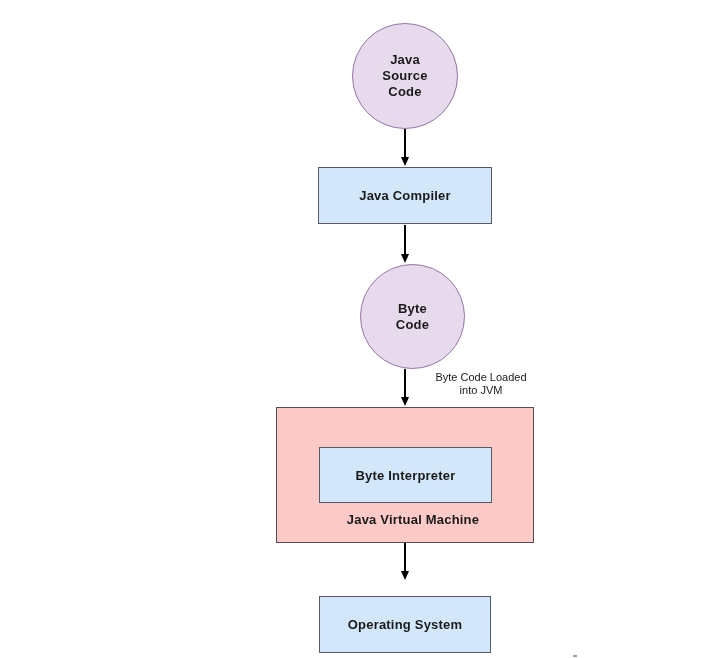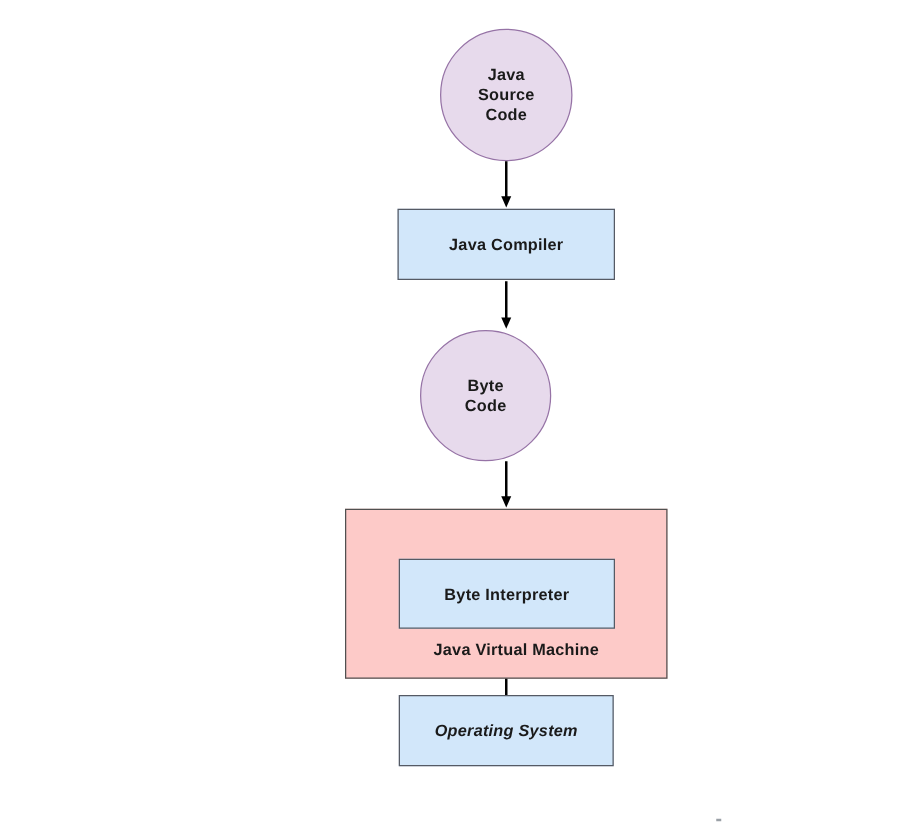--- a/index.html
+++ b/index.html
@@ -100,33 +100,35 @@
 Code</div>
 
   <div class="arrow-line" style="left:360.25px; top:129px; height:29px;"></div>
   <div class="arrow-head" style="left:356.5px; top:157px;"></div>
 
   <div class="node-box" style="left:274px; top:167px; width:174px; height:57px;">Java Compiler</div>
 
   <div class="arrow-line" style="left:360.25px; top:225px; height:30px;"></div>
   <div class="arrow-head" style="left:356.5px; top:254px;"></div>
 
-  <div class="node-circle" style="left:292px; top:264px; width:105px; height:105px;text-align:center;">Byte
+  <div class="node-circle" style="left:316px; top:264px; width:105px; height:105px;text-align:center;">Byte
 Code</div>
 
   <div class="arrow-line" style="left:360.25px; top:369px; height:29px;"></div>
   <div class="arrow-head" style="left:356.5px; top:397px;"></div>
 
+  <div class="edge-label" style="left:383px; top:371px; width:108px;">Byte Code Loaded
+into JVM</div>
 
   <div class="jvm-box" style="left:232px; top:407px; width:258px; height:136px;">
     <div class="jvm-label">Java Virtual Machine</div>
   </div>
 
   <div class="node-box" style="left:275px; top:447px; width:173px; height:56px;">Byte Interpreter</div>
 
   <div class="arrow-line" style="left:360.25px; top:543px; height:29px;"></div>
   <div class="arrow-head" style="left:356.5px; top:571px;"></div>
 
-  <div class="node-box" style="left:275px; top:556px; width:172px; height:57px;font-style:italic;">Operating System</div>
+  <div class="node-box" style="left:275px; top:596px; width:172px; height:57px;">Operating System</div>
 
   <div class="stray-mark" style="left:529px; top:655px; width:4px; height:2px;"></div>
 
 </div>
 
 </body></html>

